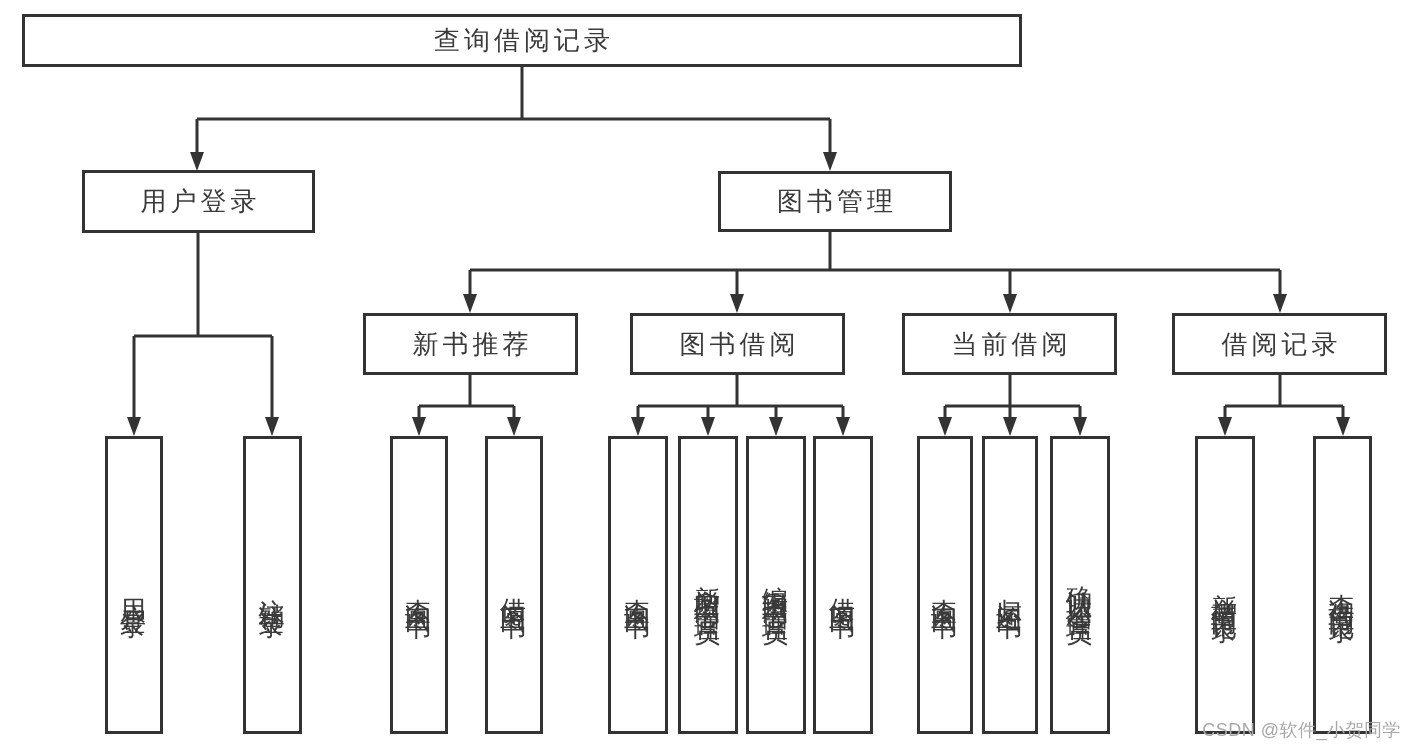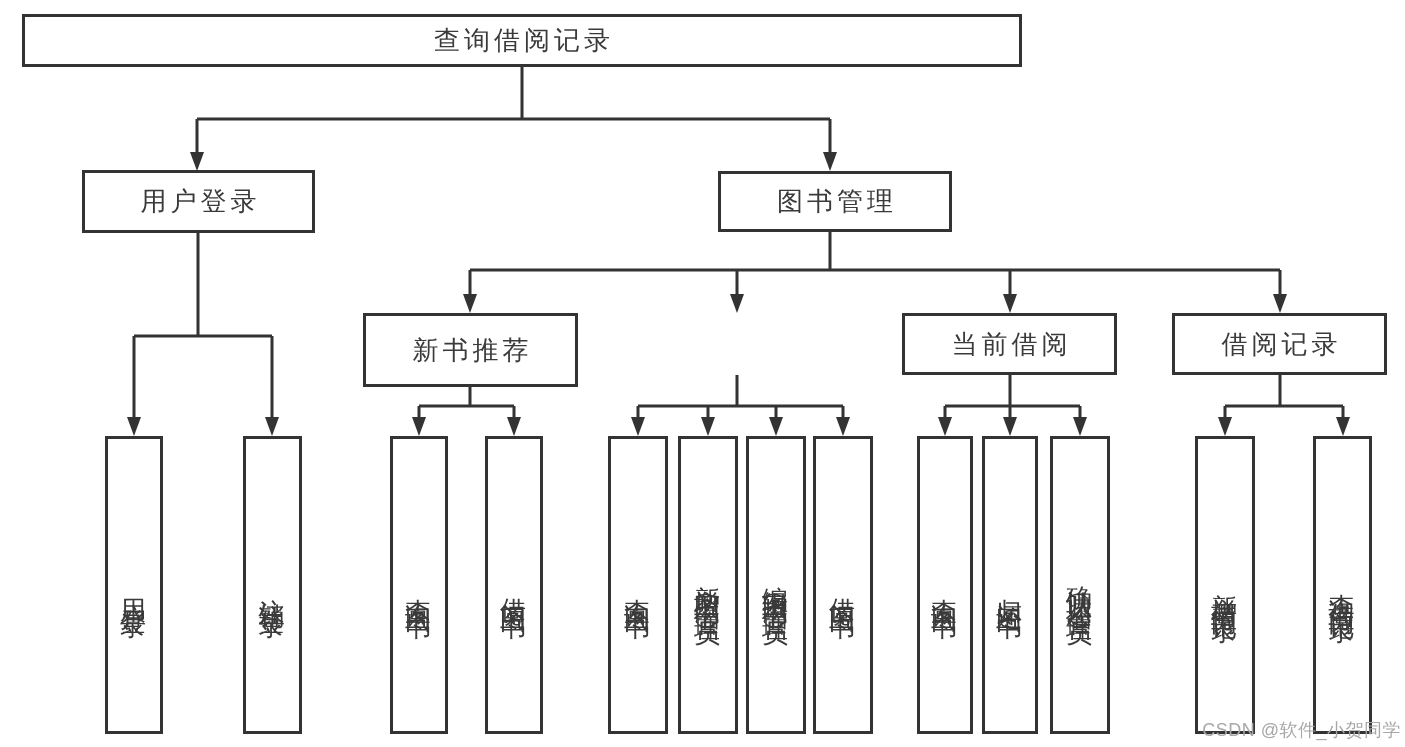--- a/index.html
+++ b/index.html
@@ -97,22 +97,25 @@
     <span>查询借阅记录</span>
   </div>
 
   <div class="node hnode" style="left:82px; top:170px; width:233px; height:63px;">
     <span>用户登录</span>
   </div>
   <div class="node hnode" style="left:712px; top:171px; width:234px; height:61px;margin-left:6px;">
     <span>图书管理</span>
   </div>
 
-  <div class="node hnode" style="left:363px; top:313px; width:215px; height:74px;">
+  <div class="node hnode" style="left:363px; top:313px; width:215px; height:62px;">
     <span>新书推荐</span>
+  </div>
+  <div class="node hnode" style="left:630px; top:313px; width:215px; height:62px;">
+    <span>图书借阅</span>
   </div>
   <div class="node hnode" style="left:1172px; top:313px; width:215px; height:62px;">
     <span>借阅记录</span>
   </div>
   <div class="node hnode" style="left:902px; top:313px; width:215px; height:62px;">
     <span>当前借阅</span>
   </div>
 
   <div class="node vnode" style="left:105px; top:436px; width:58px; height:298px;">
     <span>用户登录</span>

